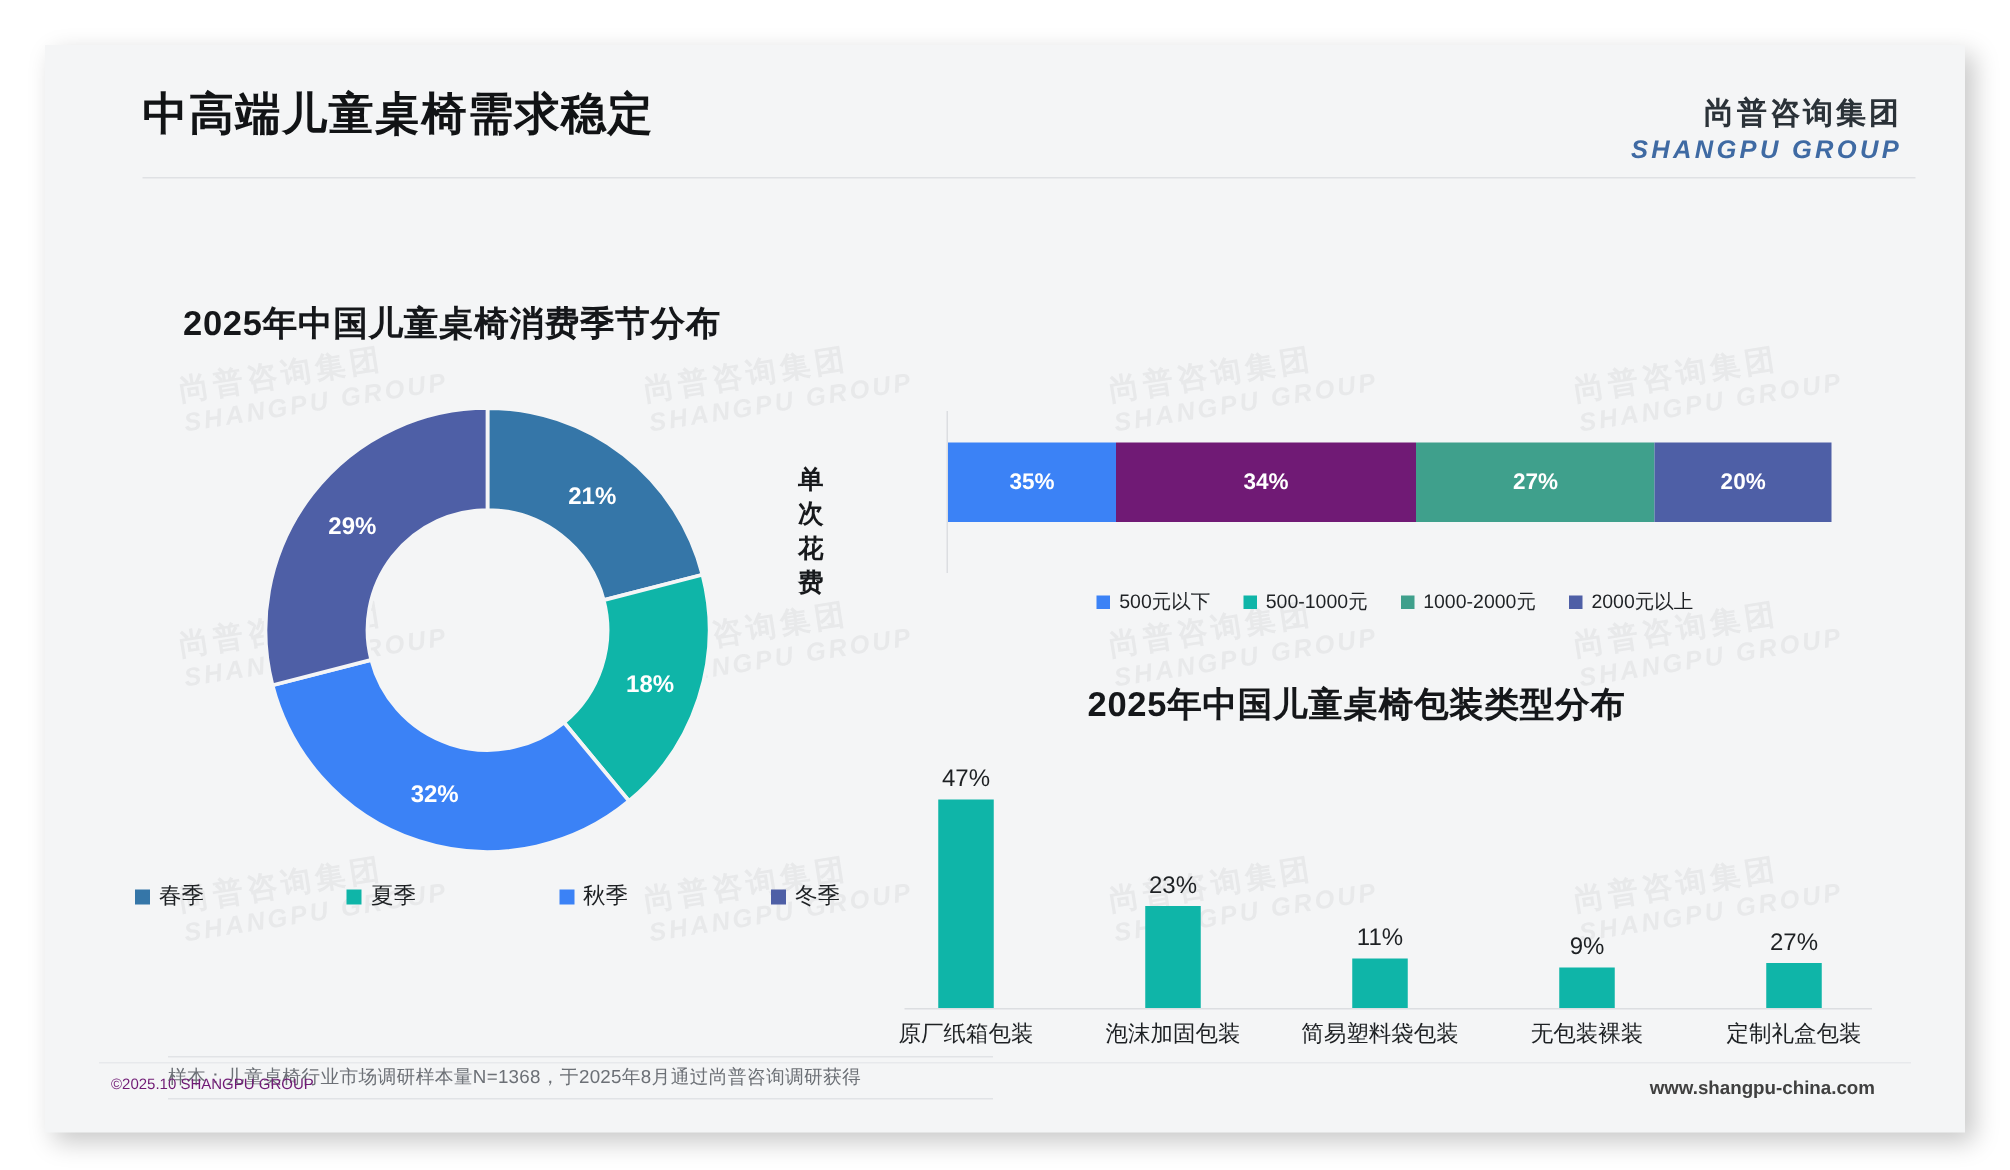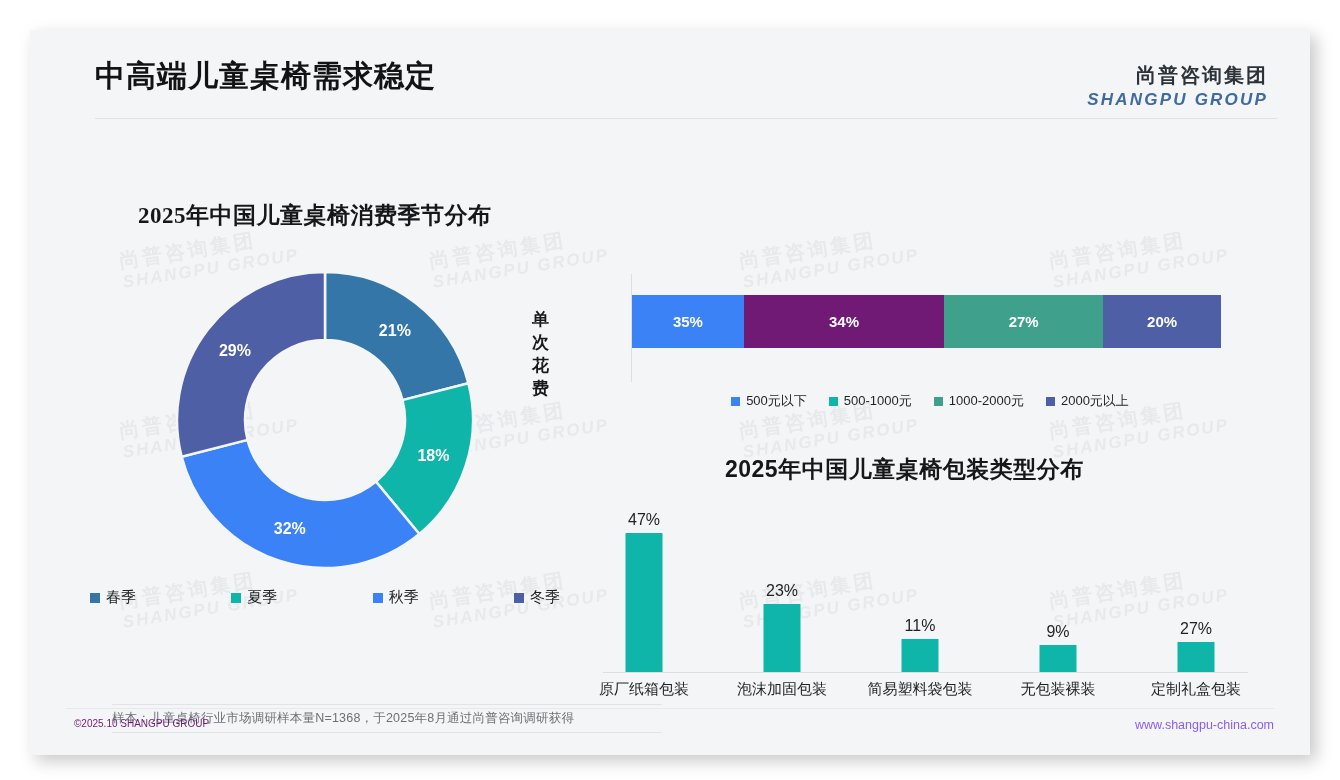--- a/index.html
+++ b/index.html
@@ -93,21 +93,21 @@
 
   
   .chart-title {
     position: absolute;
     font-size: 23px;
     font-weight: bold;
     color: #15171a;
     z-index: 3;
     letter-spacing: .5px;
   }
-  #donut-title { left: 108px;  top: 170px; font-family: Liberation Serif, serif; }
+  #donut-title { left: 92px;  top: 170px; }
   #stack-title { left: 655px; top: 170px; }
   #bars-title  { left: 695px; top: 424px; }
 
   
   #donut-block { position: absolute; left: 60px; top: 230px; width: 470px; z-index: 3; }
   #donut-svg { display: block; margin: 0 auto; }
   .donut-label {
     font-size: 16px;
     font-weight: bold;
     fill: #ffffff;
@@ -240,25 +240,26 @@
   #footer-left {
     position: absolute;
     left: 44px;
     top: 688px;
     font-size: 10px;
     color: #701a75;
     z-index: 3;
   }
   #footer-right {
     position: absolute;
-    right: 36px;
+    right: 60px;
     top: 688px;
     font-size: 12.5px;
-    color: #8b5cf6;
-    z-index: 3;
+    color: #404040;
+    z-index: 3;
+    font-weight: bold;
   }
   #footer-rule {
     position: absolute;
     left: 36px;
     top: 678px;
     width: 1208px;
     height: 1px;
     background: #e7e9ec;
     z-index: 2;
   }

